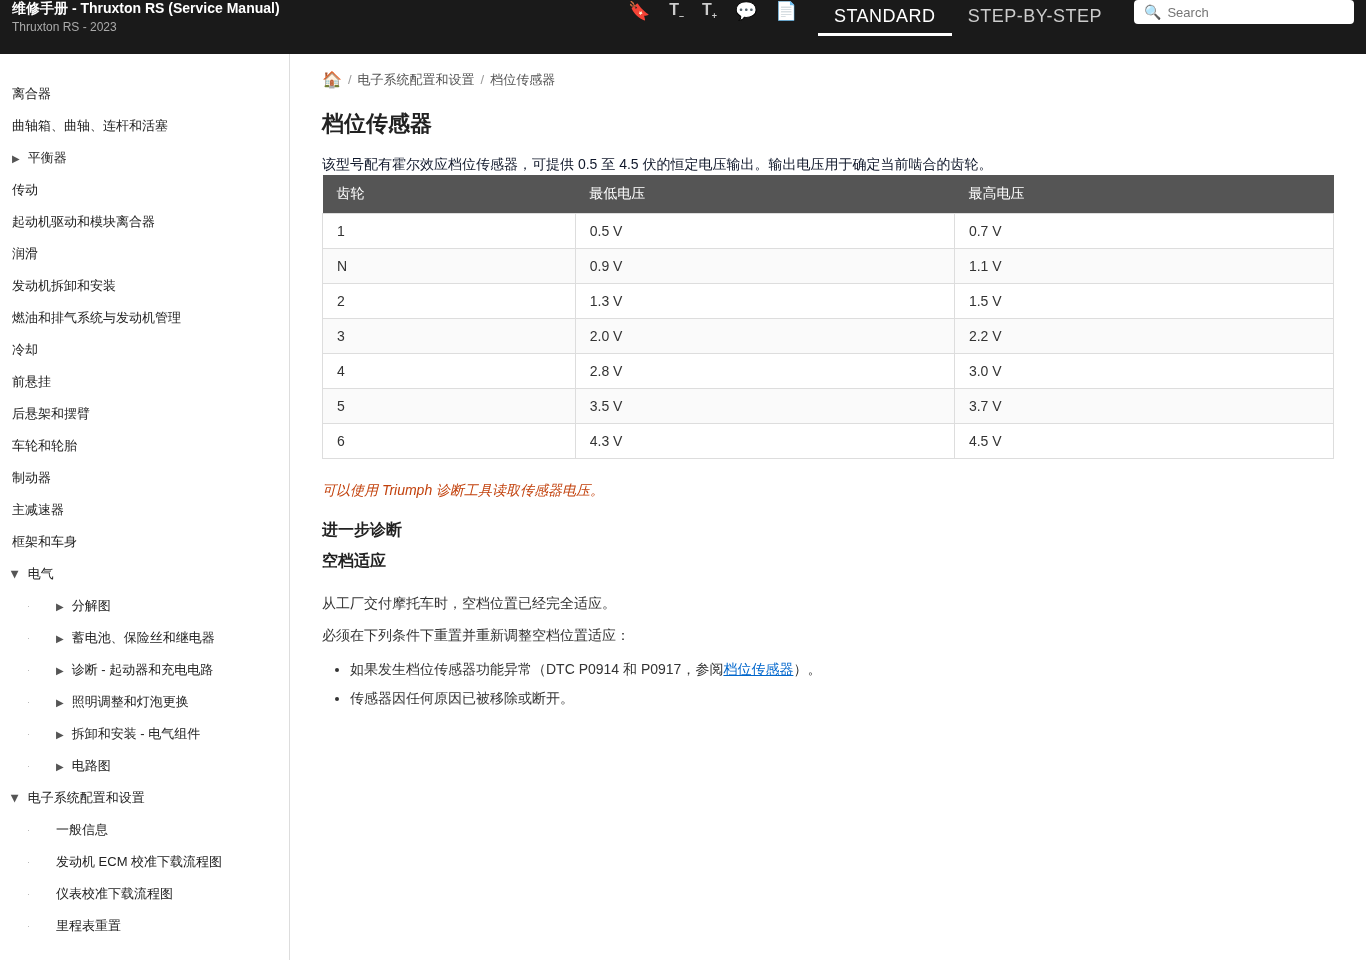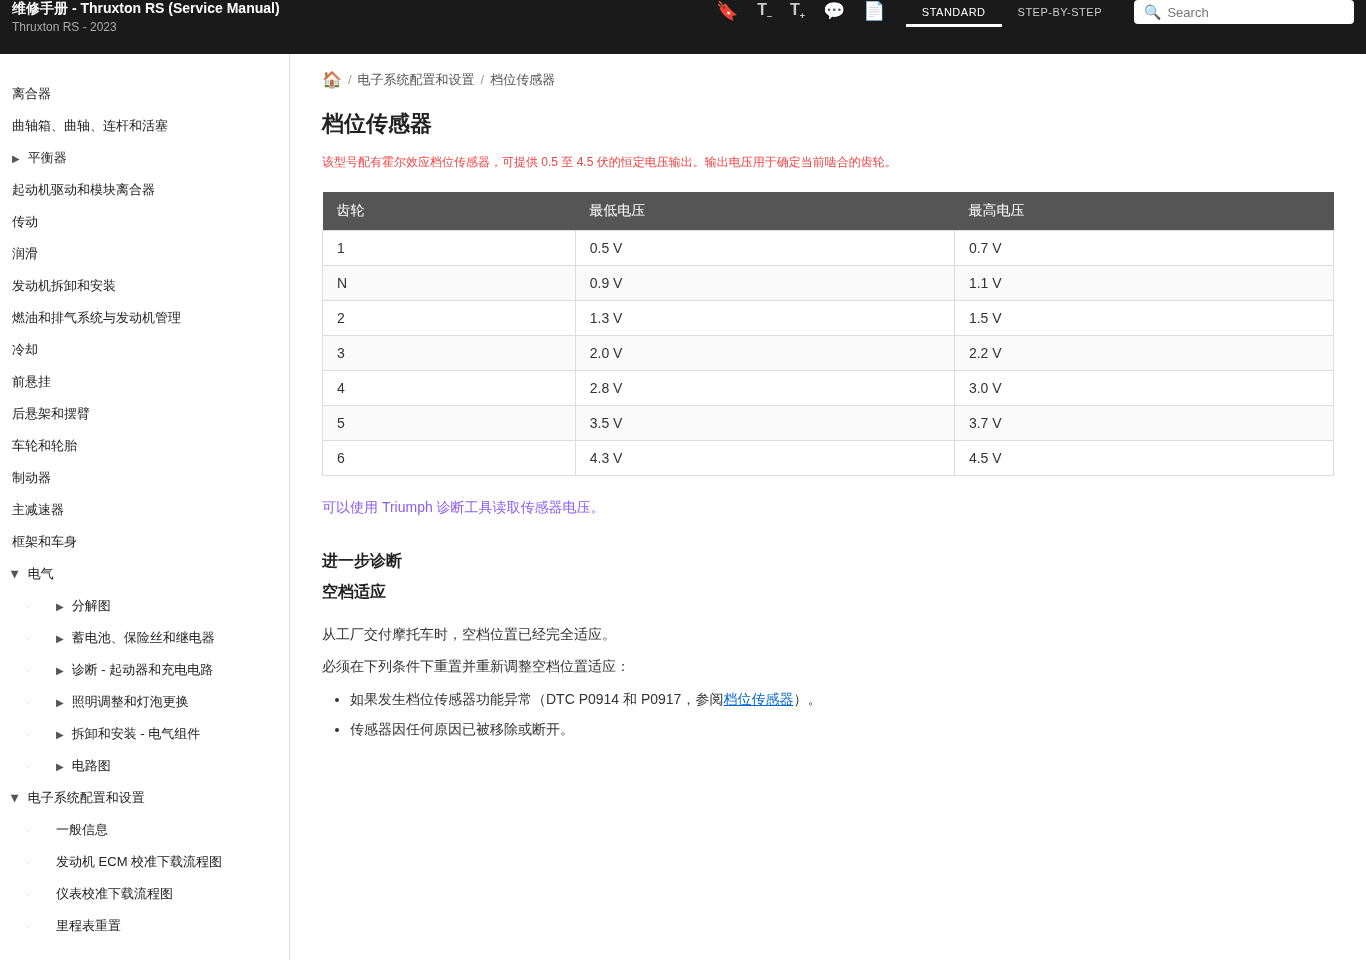--- a/index.html
+++ b/index.html
@@ -39,21 +39,21 @@
       align-items: center;
       gap: 0;
       margin-right: 16px;
     }
     .topbar-nav-btn {
       background: none;
       border: none;
       color: #ccc;
       padding: 6px 16px;
       cursor: pointer;
-      font-size: 11px;
+      font-size: 18px;
       letter-spacing: 0.5px;
       border-bottom: 3px solid transparent;
     }
     .topbar-nav-btn.active {
       color: #fff;
       border-bottom: 3px solid #fff;
     }
     .search-box {
       display: flex;
       align-items: center;
@@ -132,23 +132,22 @@
     .breadcrumb .sep { color: #999; }
     .breadcrumb .home-icon { font-size: 16px; }
 
     h1.page-title {
       font-size: 22px;
       font-weight: bold;
       color: #222;
       margin-bottom: 14px;
     }
     .page-description {
-      font-size: 12px;
-      color: #ef4444;
-      margin-bottom: 20px;
+      font-size: 14px;
+      color: #0f172a;
       line-height: 1.6;
     }
     h2.section-title {
       font-size: 16px;
       font-weight: bold;
       color: #222;
       margin-bottom: 10px;
       margin-top: 6px;
     }
     .section-intro {
@@ -176,23 +175,24 @@
       padding: 9px 14px;
       border: 1px solid #ddd;
       font-size: 14px;
       color: #333;
     }
     .data-table tr:nth-child(even) td { background: #fafafa; }
     .data-table tr:nth-child(odd) td { background: #fff; }
 
     .diagnostic-note {
       font-size: 14px;
-      color: #8b5cf6;
-      margin-bottom: 32px;
+      color: #c2410c;
+      margin-bottom: 18px;
       line-height: 1.6;
+      font-style: italic;
     }
     h2.section-title2 {
       font-size: 16px;
       font-weight: bold;
       color: #222;
       margin-bottom: 10px;
       margin-top: 10px;
     }
     .further-diag-text {
       font-size: 14px;
@@ -256,24 +256,24 @@
         <span>离合器</span>
       </div>
       <div class="sidebar-item">
         <span>曲轴箱、曲轴、连杆和活塞</span>
       </div>
       <div class="sidebar-item">
         <span class="arrow">▶</span>
         <span>平衡器</span>
       </div>
       <div class="sidebar-item">
+        <span>传动</span>
+      </div>
+      <div class="sidebar-item">
         <span>起动机驱动和模块离合器</span>
-      </div>
-      <div class="sidebar-item">
-        <span>传动</span>
       </div>
       <div class="sidebar-item">
         <span>润滑</span>
       </div>
       <div class="sidebar-item">
         <span>发动机拆卸和安装</span>
       </div>
       <div class="sidebar-item">
         <span>燃油和排气系统与发动机管理</span>
       </div>

